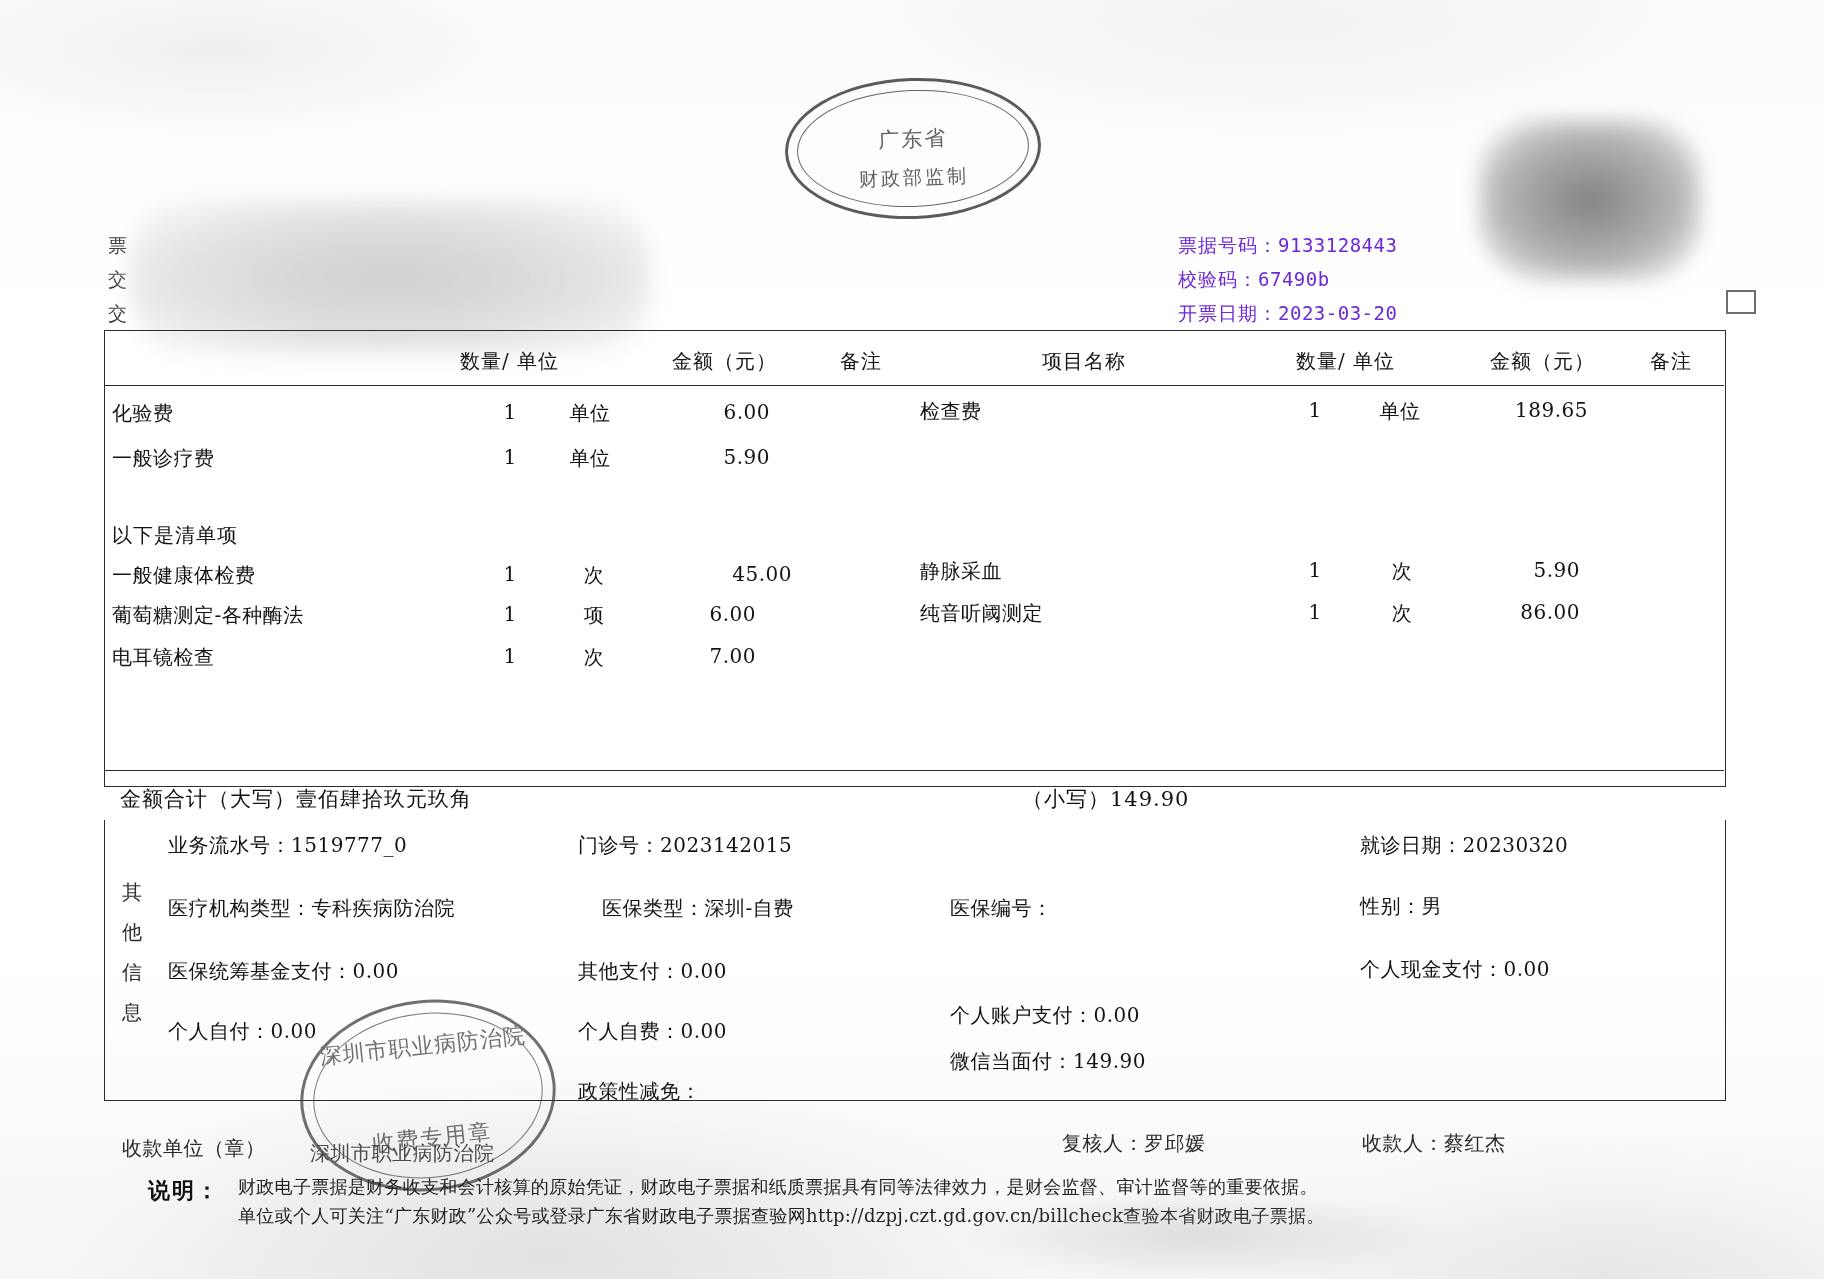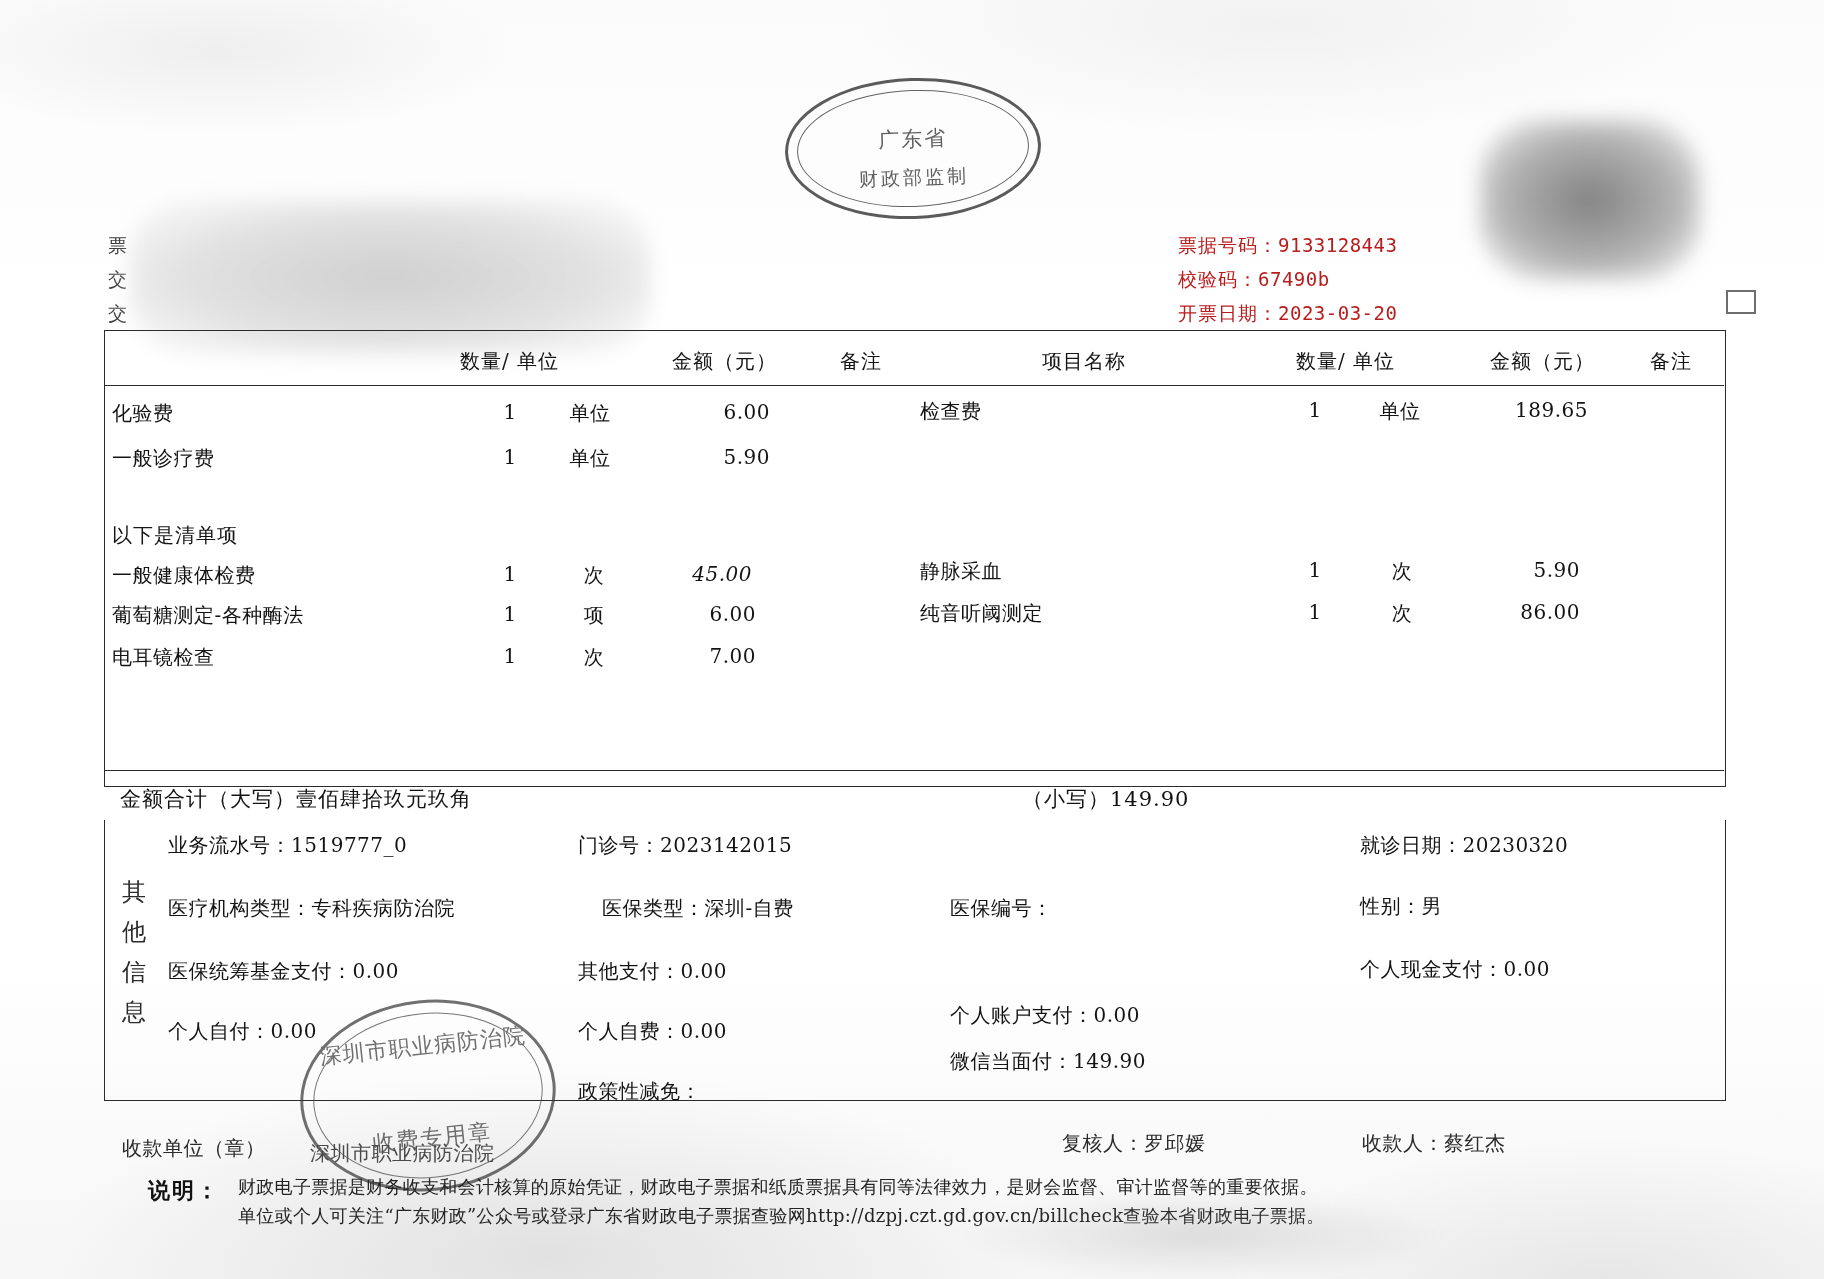--- a/index.html
+++ b/index.html
@@ -97,21 +97,21 @@
   }
 
   
   .meta {
     position: absolute;
     left: 1178px;
     top: 228px;
     font-family: "DejaVu Serif", "Liberation Serif", serif;
     font-size: 19px;
     line-height: 34px;
-    color: #b91c1c;
+    color: #6d28d9;
     letter-spacing: 0.5px;
   }
   .meta .row { white-space: nowrap; }
   .meta .lab { letter-spacing: 1px; }
   .meta .val { font-family: "DejaVu Sans Mono", "Liberation Mono", monospace; }
 
   
   .hdr-left {
     position: absolute;
     left: 108px;
@@ -208,21 +208,21 @@
     height: 280px;
     border: 1.5px solid #2b2b2b;
     border-top: none;
   }
   .other-label {
     position: absolute;
     left: 122px;
     top: 872px;
     width: 26px;
     font-family: "DejaVu Serif", "Liberation Serif", serif;
-    font-size: 24px;
+    font-size: 20px;
     line-height: 40px;
     color: #2b2b2b;
     letter-spacing: 2px;
   }
   .oi {
     position: absolute;
     font-family: "DejaVu Serif", "Liberation Serif", serif;
     font-size: 20px;
     color: #141414;
     white-space: nowrap;
@@ -378,21 +378,21 @@
     <span class="cell-unit" style="left:1370px;">单位</span>
     <span class="cell-amt" style="left:1478px;">189.65</span>
   </div>
 
   <div class="note-line" style="left:112px; top:522px;">以下是清单项</div>
 
   <div class="item-row" style="top:562px;">
     <span class="cell-name" style="left:112px;">一般健康体检费</span>
     <span class="cell-qty" style="left:490px;">1</span>
     <span class="cell-unit" style="left:564px;">次</span>
-    <span class="cell-amt" style="left:642px;font-style:italic;">45.00</span>
+    <span class="cell-amt" style="left:682px;">45.00</span>
   </div>
   <div class="item-row" style="top:602px;">
     <span class="cell-name" style="left:112px;">葡萄糖测定-各种酶法</span>
     <span class="cell-qty" style="left:490px;">1</span>
     <span class="cell-unit" style="left:564px;">项</span>
     <span class="cell-amt" style="left:646px;">6.00</span>
   </div>
   <div class="item-row" style="top:644px;">
     <span class="cell-name" style="left:112px;">电耳镜检查</span>
     <span class="cell-qty" style="left:490px;">1</span>

